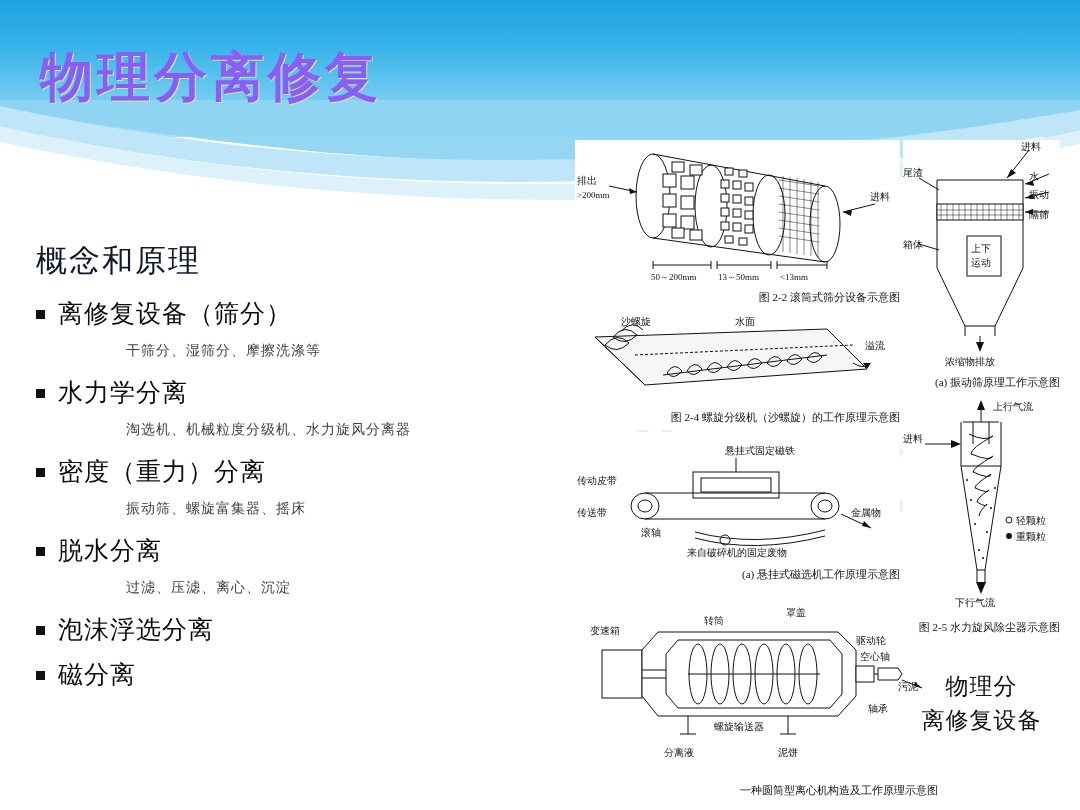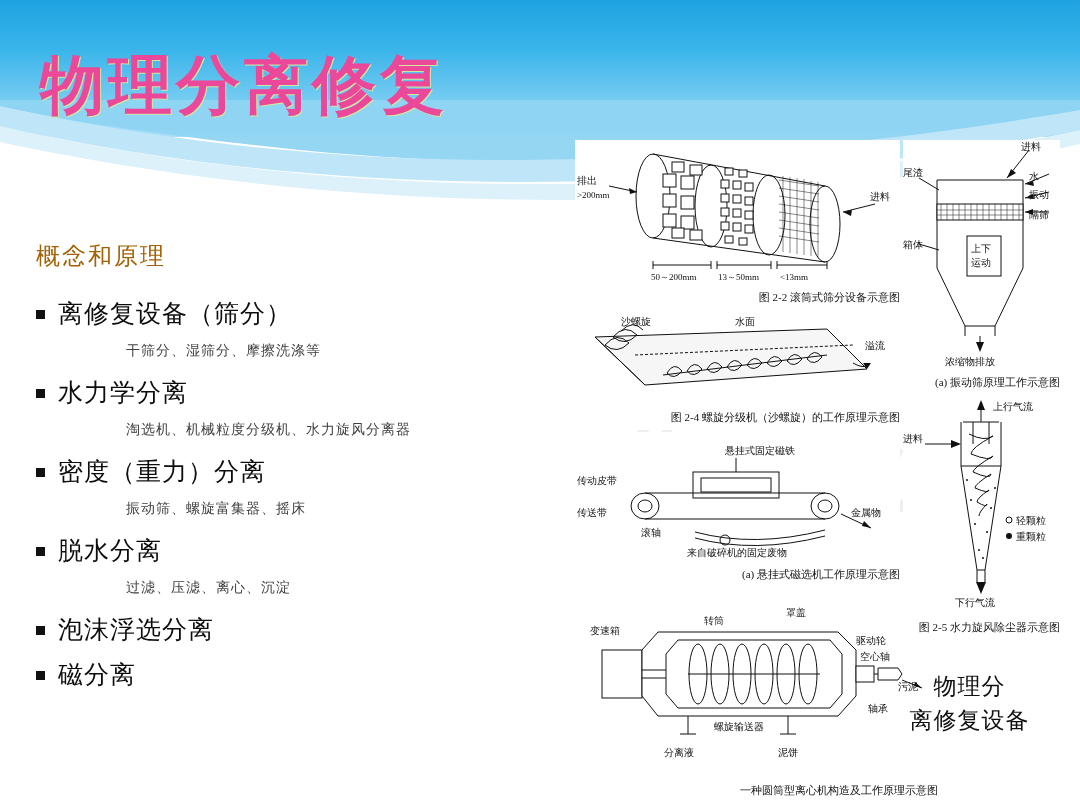--- a/index.html
+++ b/index.html
@@ -18,28 +18,28 @@
   .banner-bg{
     position:absolute;left:0;top:0;width:1080px;height:137px;
     background:linear-gradient(180deg,#1fa3e0 0%,#38b4ea 35%,#79cdf2 75%,#a9dff7 100%);
   }
   .banner-curve{
     position:absolute;left:0;top:100px;width:1080px;height:120px;
   }
   .title{
     position:absolute;left:40px;top:42px;
     font-family:"Liberation Serif", serif;
-    font-size:64px;font-weight:bold;color:#ec4899;
+    font-size:53px;font-weight:bold;color:#8b5cf6;
     letter-spacing:4px;
     text-shadow:1px 1px 0 #cfe9a0;
   }
   
   .section-title{
     position:absolute;left:36px;top:240px;
-    font-size:24px;color:#a16207;font-weight:normal;
+    font-size:31px;color:#0f172a;font-weight:normal;
     letter-spacing:2px;
   }
   .bullets{
     position:absolute;left:36px;top:292px;width:540px;
   }
   .b1{
     display:flex;align-items:flex-start;margin-top:2px;
   }
   .sq{
     width:9px;height:9px;background:#111;margin-top:16px;margin-right:13px;flex:0 0 auto;
@@ -449,18 +449,18 @@
         </g>
       <text class="sm2" x="90" y="10">上行气流</text>
       <text class="sm2" x="0" y="42">进料</text>
       <text class="sm2" x="113" y="124">轻颗粒</text>
       <text class="sm2" x="113" y="140">重颗粒</text>
       <text class="sm2" x="52" y="206">下行气流</text>
     </svg>
     <div class="cap" style="margin-top:10px;">图 2-5    水力旋风除尘器示意图</div>
   </div>
 
-  <div style="position:absolute;left:318px;top:530px;width:157px;text-align:center;font-size:23px;color:#111;line-height:34px;letter-spacing:1px;">
+  <div style="position:absolute;left:330px;top:530px;width:157px;text-align:center;font-size:23px;color:#111;line-height:34px;letter-spacing:1px;">
     <div>物理分</div>
     <div>离修复设备</div>
   </div>
 
 </div>
 
 </body></html>

